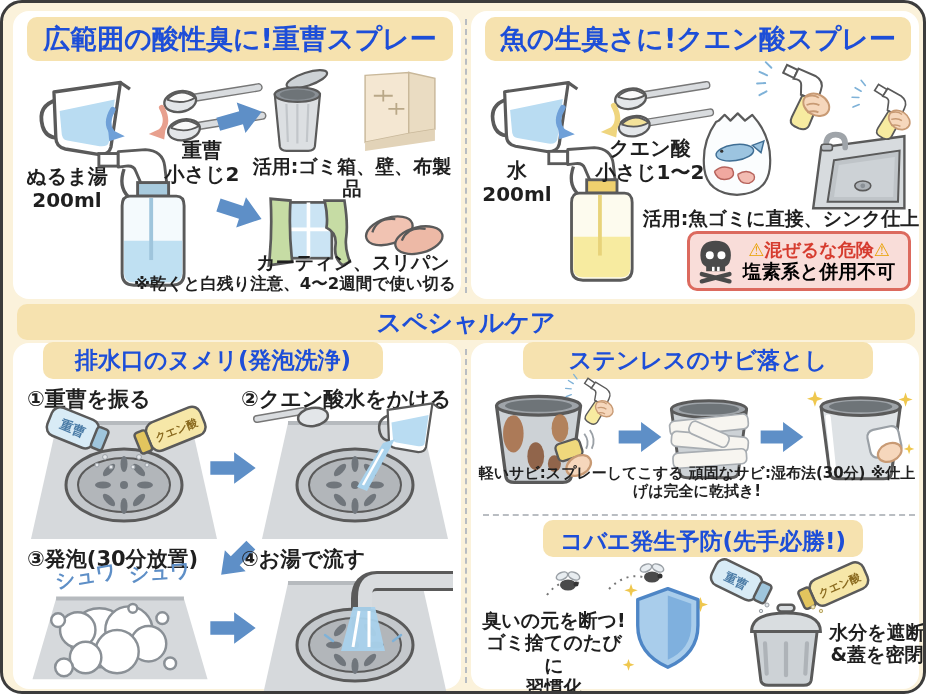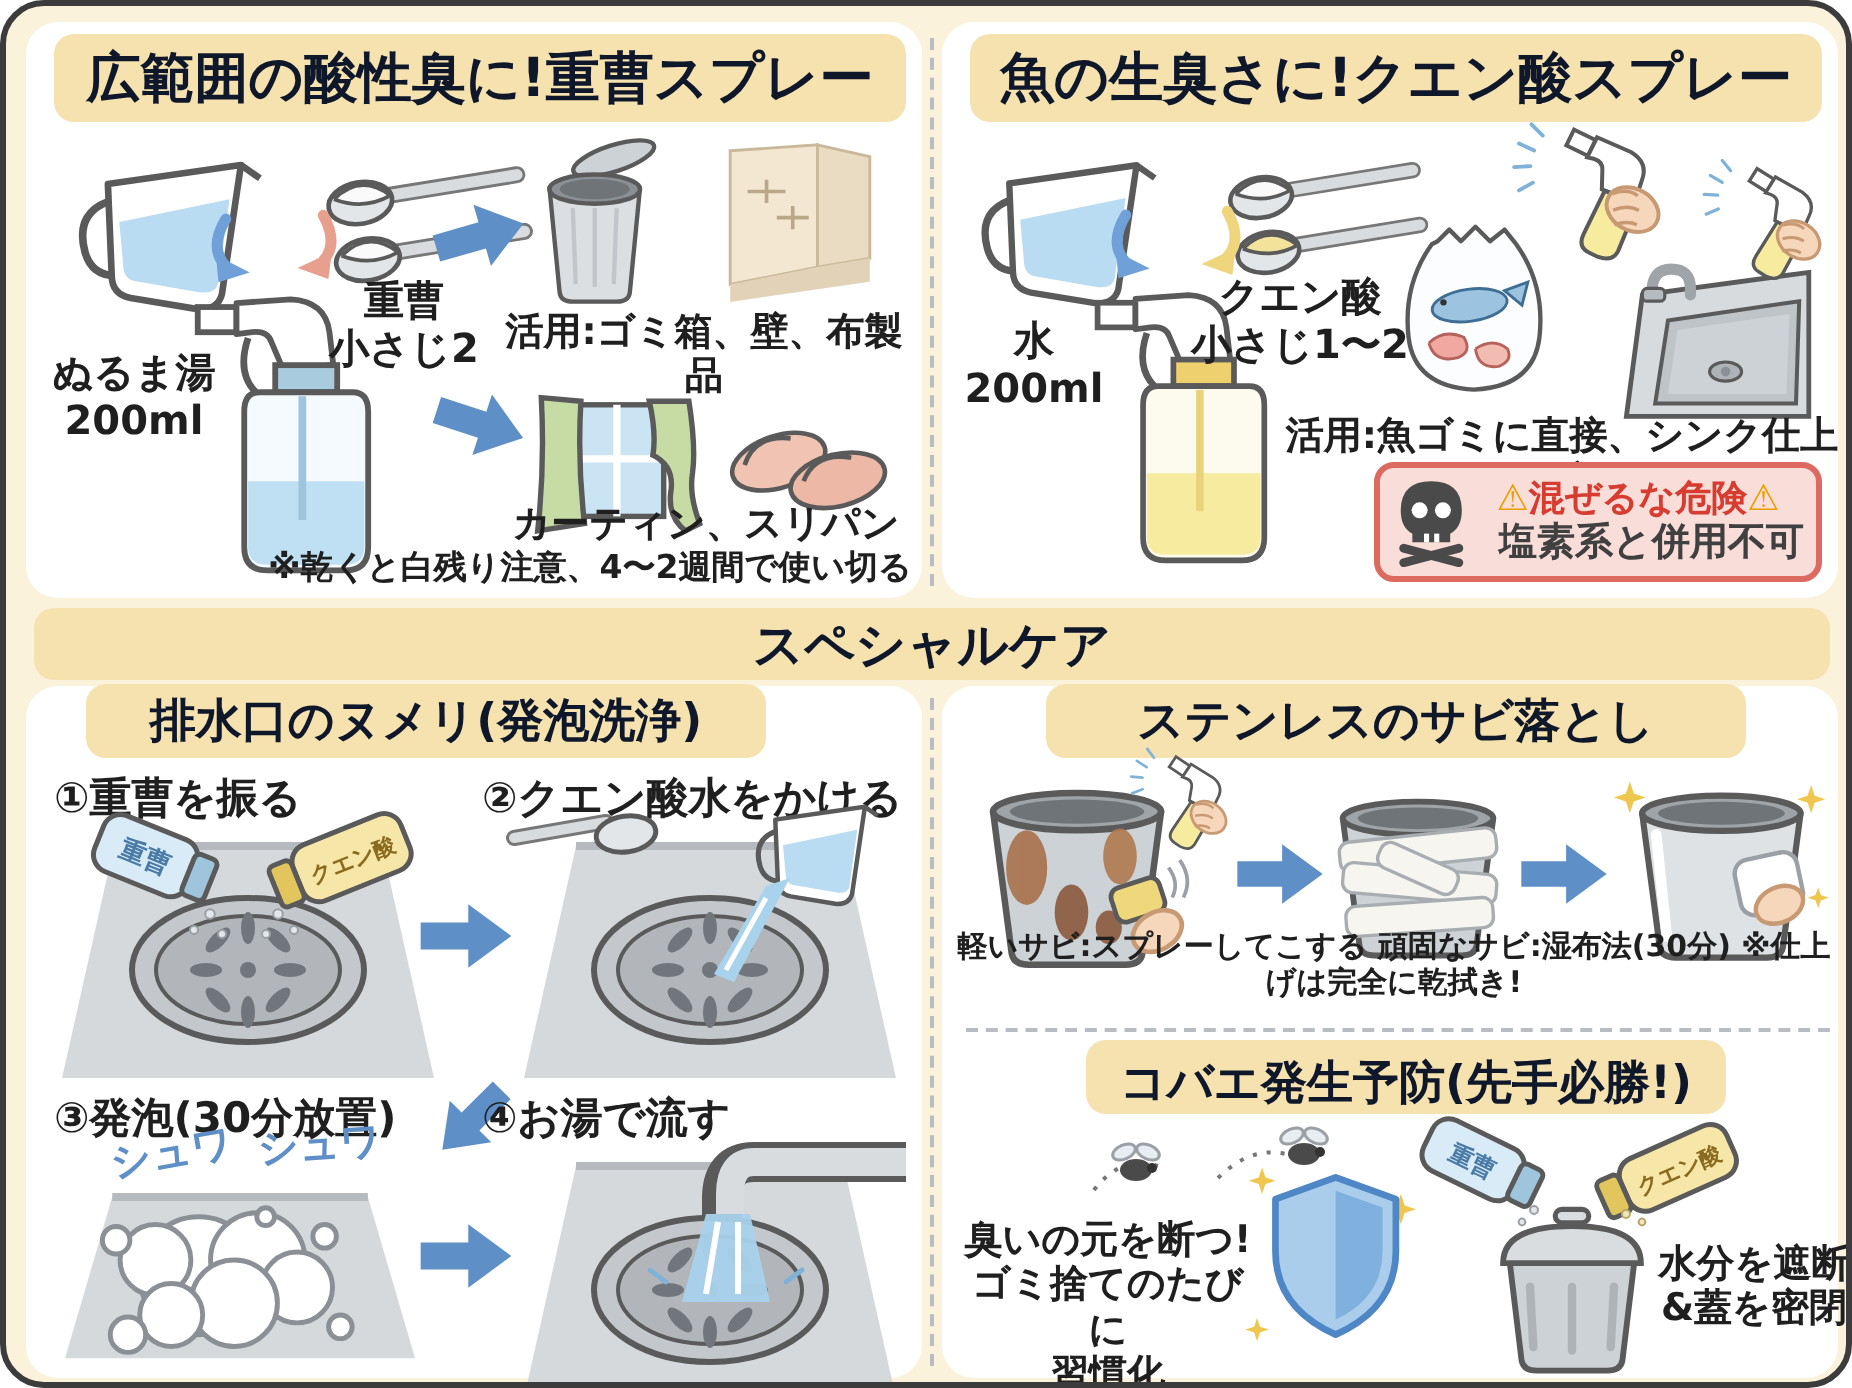--- a/index.html
+++ b/index.html
@@ -1,19 +1,19 @@
 <!DOCTYPE html>
 <html><head>
 <meta charset="utf-8">
 <style>
   html,body{margin:0;padding:0;background:#fff;}
   #stage{position:relative;width:926px;height:694px;background:#FBF2DB;border:3px solid #3C3C3C;border-radius:22px;box-sizing:border-box;overflow:hidden;font-family:"DejaVu Sans","Liberation Sans",sans-serif;color:#1F1F1F;}
   .abs{position:absolute;}
   .panel{position:absolute;background:#FFFFFF;border-radius:16px;}
-  .banner{position:absolute;background:#F6E2AF;border-radius:10px;display:flex;align-items:center;justify-content:center;font-weight:bold;color:#0f172a;}
+  .banner{position:absolute;background:#F6E2AF;border-radius:10px;display:flex;align-items:center;justify-content:center;font-weight:bold;color:#1d4ed8;}
   .lbl{position:absolute;font-weight:bold;color:#1F1F1F;text-align:center;white-space:pre-line;line-height:1.18;}
   .vdash{position:absolute;width:0;border-left:2px dashed #B9BDC2;}
   .hdash{position:absolute;height:0;border-top:2px dashed #B9BDC2;}
   .fizz{position:absolute;font-weight:bold;color:#5E8FC7;}
   svg{display:block;overflow:visible;}
 </style>
 </head>
 <body>
 
 <div id="stage">
@@ -104,21 +104,21 @@
   <div class="vdash" style="left:462px;top:16px;height:274px;"></div>
   <div class="vdash" style="left:462px;top:346px;height:334px;"></div>
 
   <div class="banner" style="left:24px;top:14px;width:426px;height:44px;font-size:27px;">
     <span>広範囲の酸性臭に!重曹スプレー</span>
   </div>
 
   <svg class="abs" style="left:26px;top:70px;width:105px;height:95px;" viewBox="0 0 110 100">
       <use href="#d-pitcher"></use>
     </svg>
-  <div class="lbl" style="left:8px;top:172px;width:112px;font-size:20px;">ぬるま湯
+  <div class="lbl" style="left:8px;top:162px;width:112px;font-size:20px;">ぬるま湯
 200ml</div>
 
   <svg class="abs" style="left:92px;top:135px;width:92px;height:155px;" viewBox="0 0 95 160">
       <use href="#d-spray"></use>
     </svg>
 
   <svg class="abs" style="left:150px;top:74px;width:110px;height:66px;" viewBox="0 0 115 70">
     <use href="#d-spoon" transform="translate(8,8)"></use>
     <use href="#d-spoon" transform="translate(12,38)"></use>
   </svg>
@@ -238,21 +238,21 @@
         <rect x="29" y="38" width="3.5" height="6" fill="#fff"></rect>
       <g stroke="#4A4A4A" stroke-width="6" stroke-linecap="round">
         <line x1="8" y1="48" x2="46" y2="58"></line>
           <line x1="46" y1="48" x2="8" y2="58"></line>
       </g>
     </svg>
     <div style="flex:1;text-align:center;">
       <div style="color:#D63C2F;font-weight:bold;font-size:18px;line-height:1.2;">
         <span style="color:#E8A000;">⚠</span><span>混ぜるな危険</span><span style="color:#E8A000;">⚠</span>
       </div>
-      <div style="color:#404040;font-weight:bold;font-size:19px;line-height:1.2;text-align:right;">塩素系と併用不可</div>
+      <div style="color:#000000;font-weight:bold;font-size:19px;line-height:1.2;">塩素系と併用不可</div>
     </div>
   </div>
 
   <div class="banner" style="left:14px;top:301px;width:898px;height:36px;font-size:25px;">
     <span>スペシャルケア</span>
   </div>
 
   <div class="banner" style="left:40px;top:339px;width:340px;height:37px;font-size:23px;">
     <span>排水口のヌメリ(発泡洗浄)</span>
   </div>

